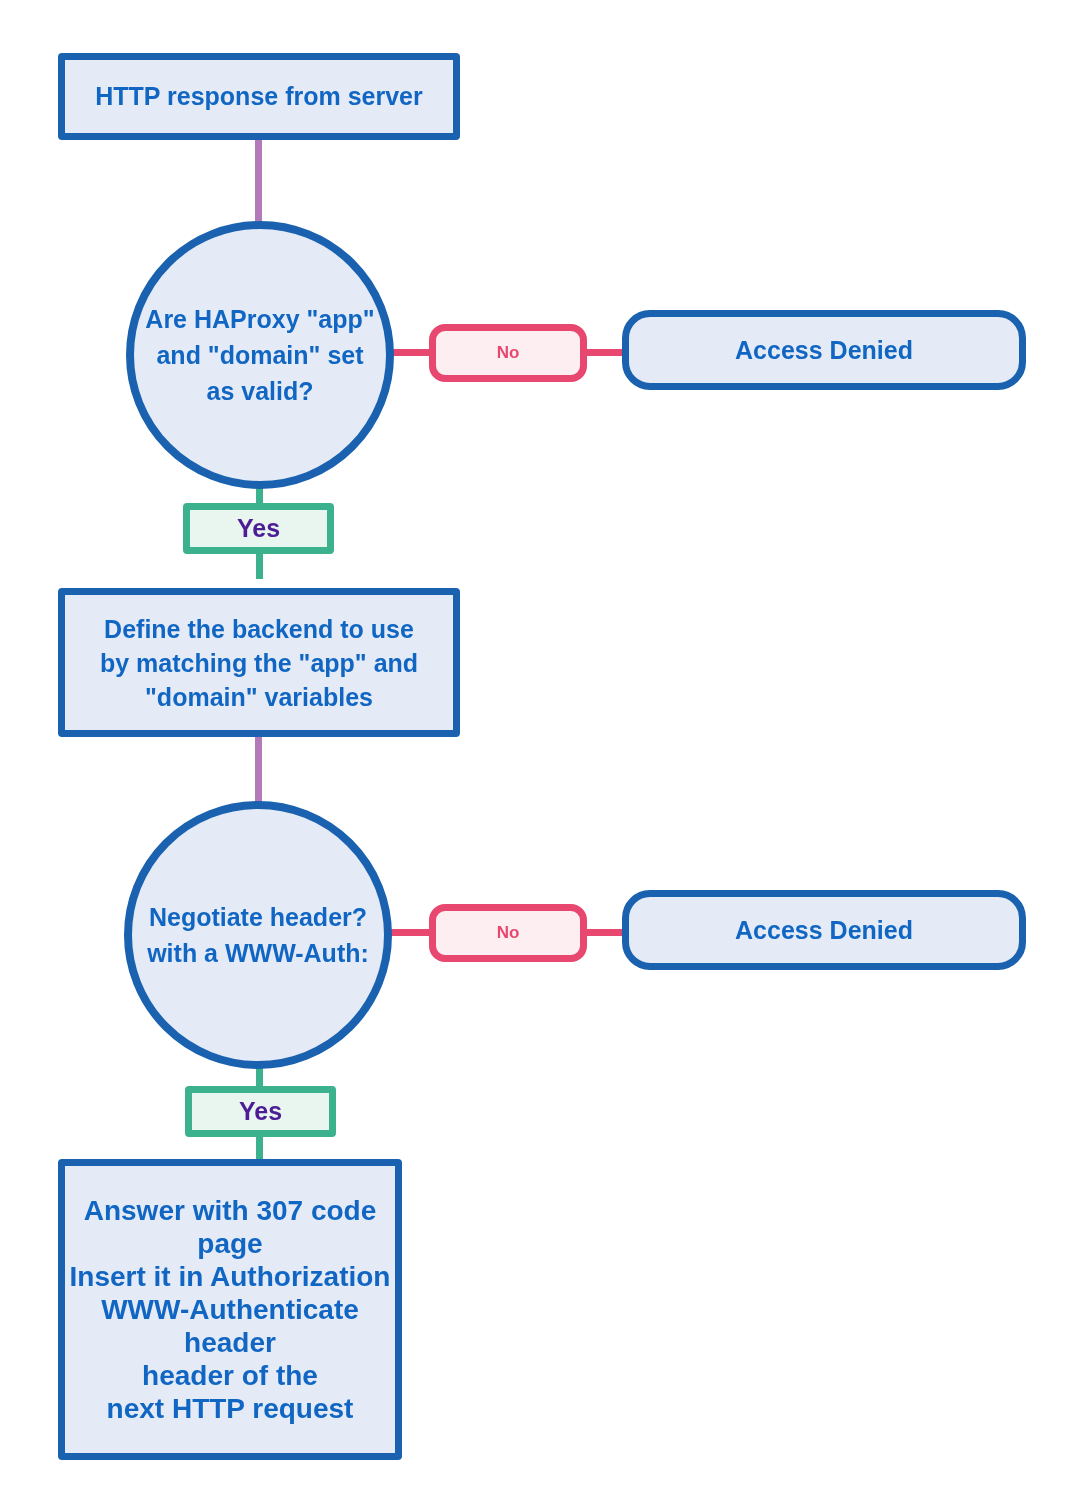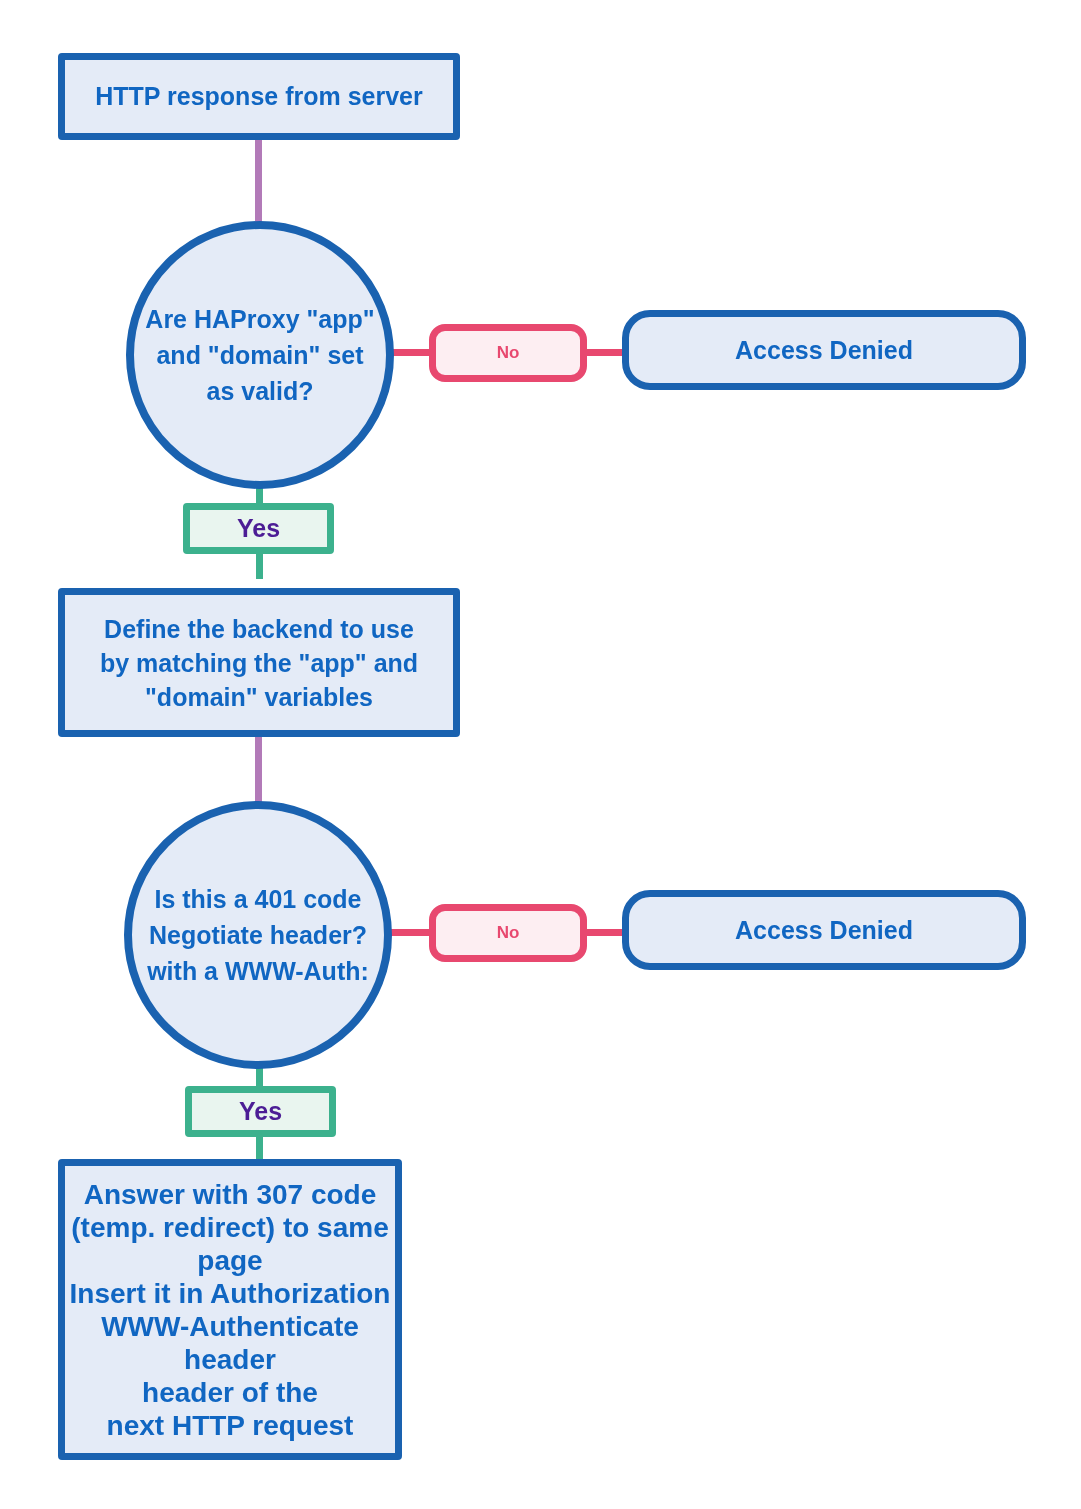--- a/index.html
+++ b/index.html
@@ -118,40 +118,38 @@
     <span class="line">Yes</span>
   </div>
 
   <div id="n-define" class="node blue-node">
     <span class="line">Define the backend to use</span>
     <span class="line">by matching the "app" and</span>
     <span class="line">"domain" variables</span>
   </div>
 
   <div id="n-dec2" class="node circle-node">
-    <span class="line">Is this a 401 code</span>
     <span class="line">Negotiate header?</span>
     <span class="line">with a WWW-Auth:</span>
   </div>
 
   <div id="n-no2" class="node no-badge">
     <span class="line">No</span>
   </div>
 
   <div id="n-denied2" class="node blue-node">
     <span class="line">Access Denied</span>
   </div>
 
   <div id="n-yes2" class="node yes-badge">
     <span class="line">Yes</span>
   </div>
 
   <div id="n-answer" class="node blue-node">
     <span class="line">Answer with 307 code</span>
-    <span class="line">(temp. redirect) to same</span>
     <span class="line">page</span>
     <span class="line">Insert it in Authorization</span>
     <span class="line">WWW-Authenticate header</span>
     <span class="line">header of the</span>
     <span class="line">next HTTP request</span>
   </div>
 
 </div>
 
 </body></html>

